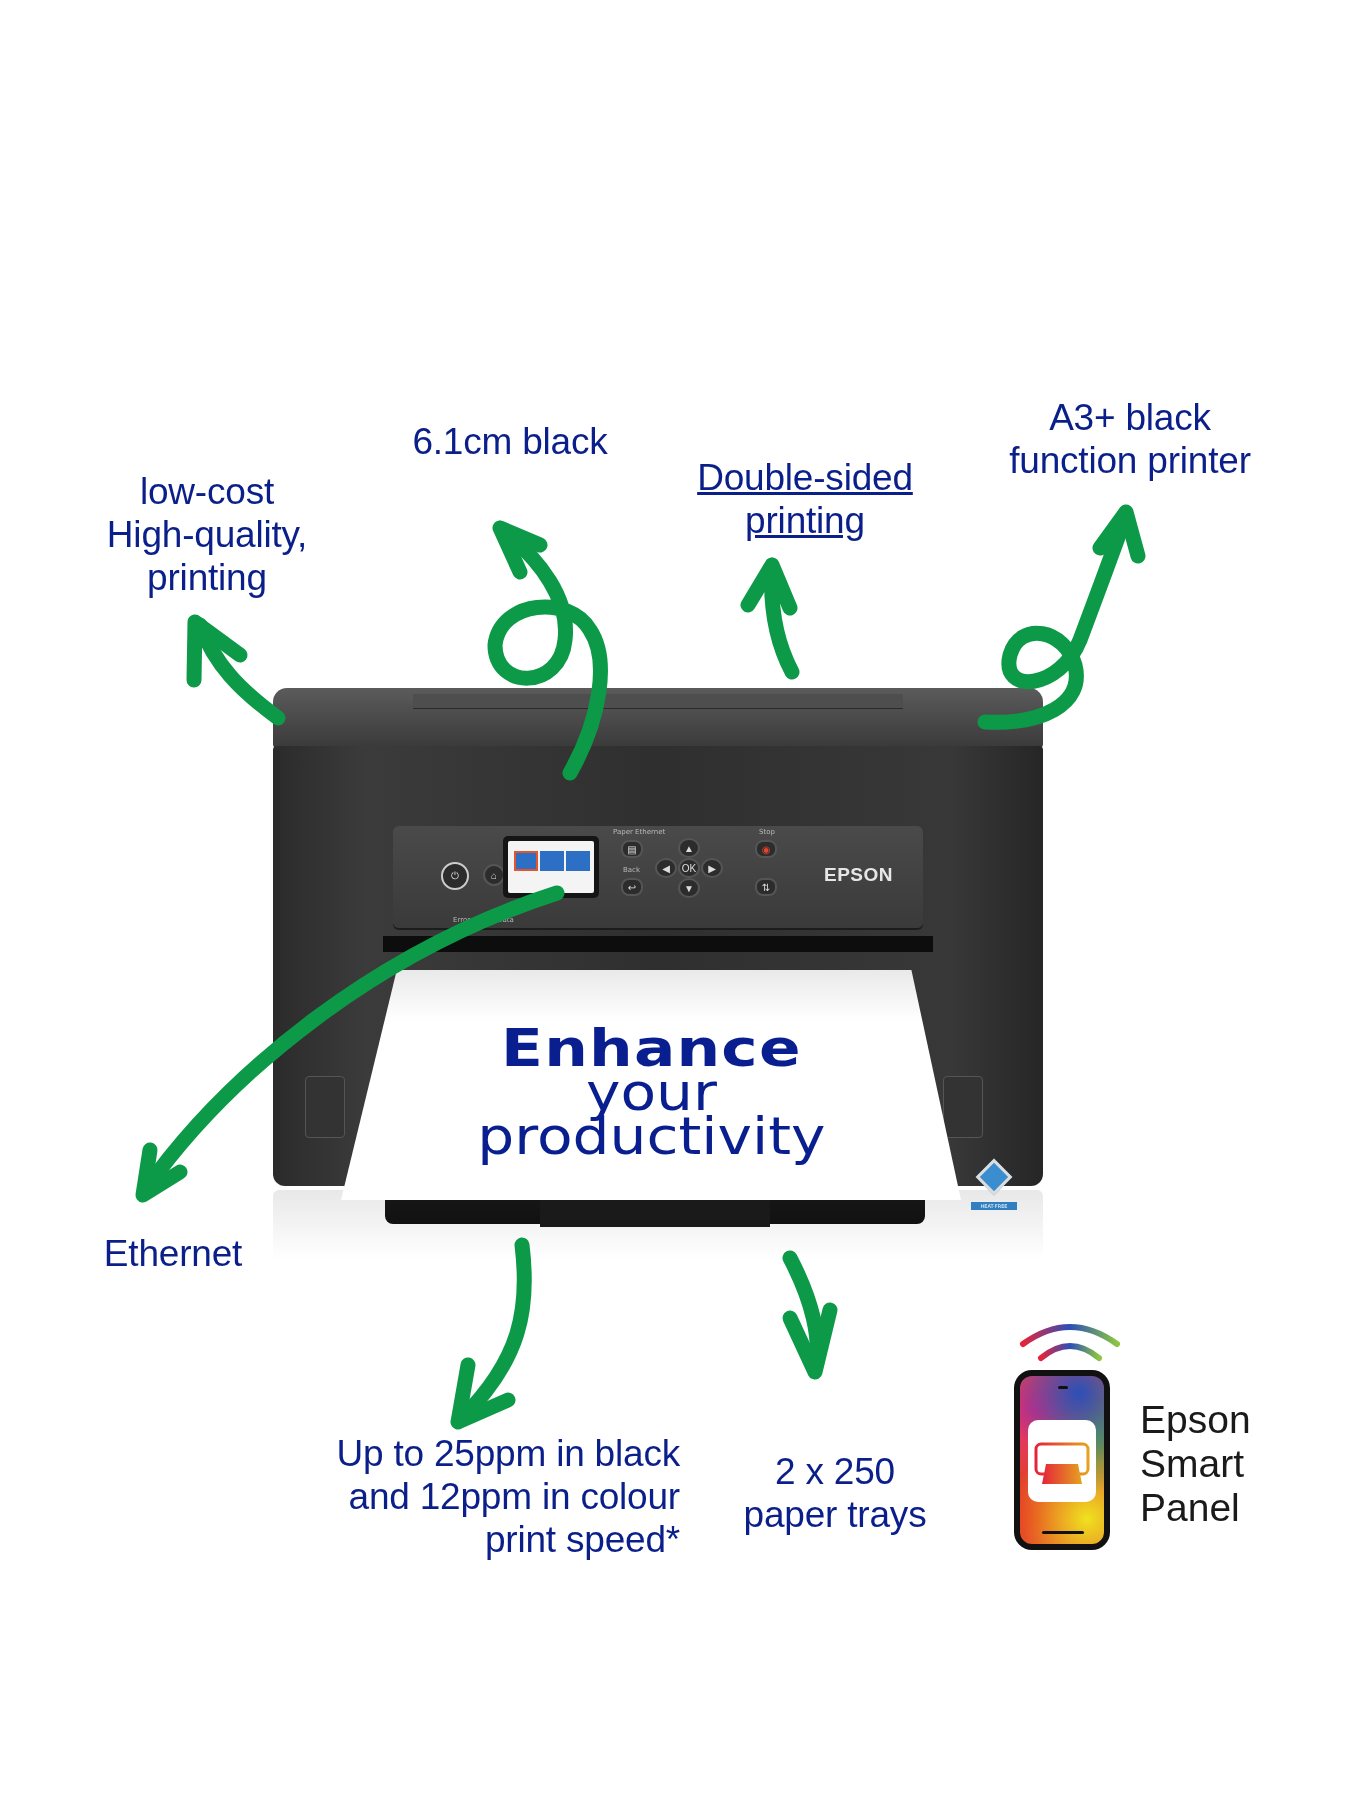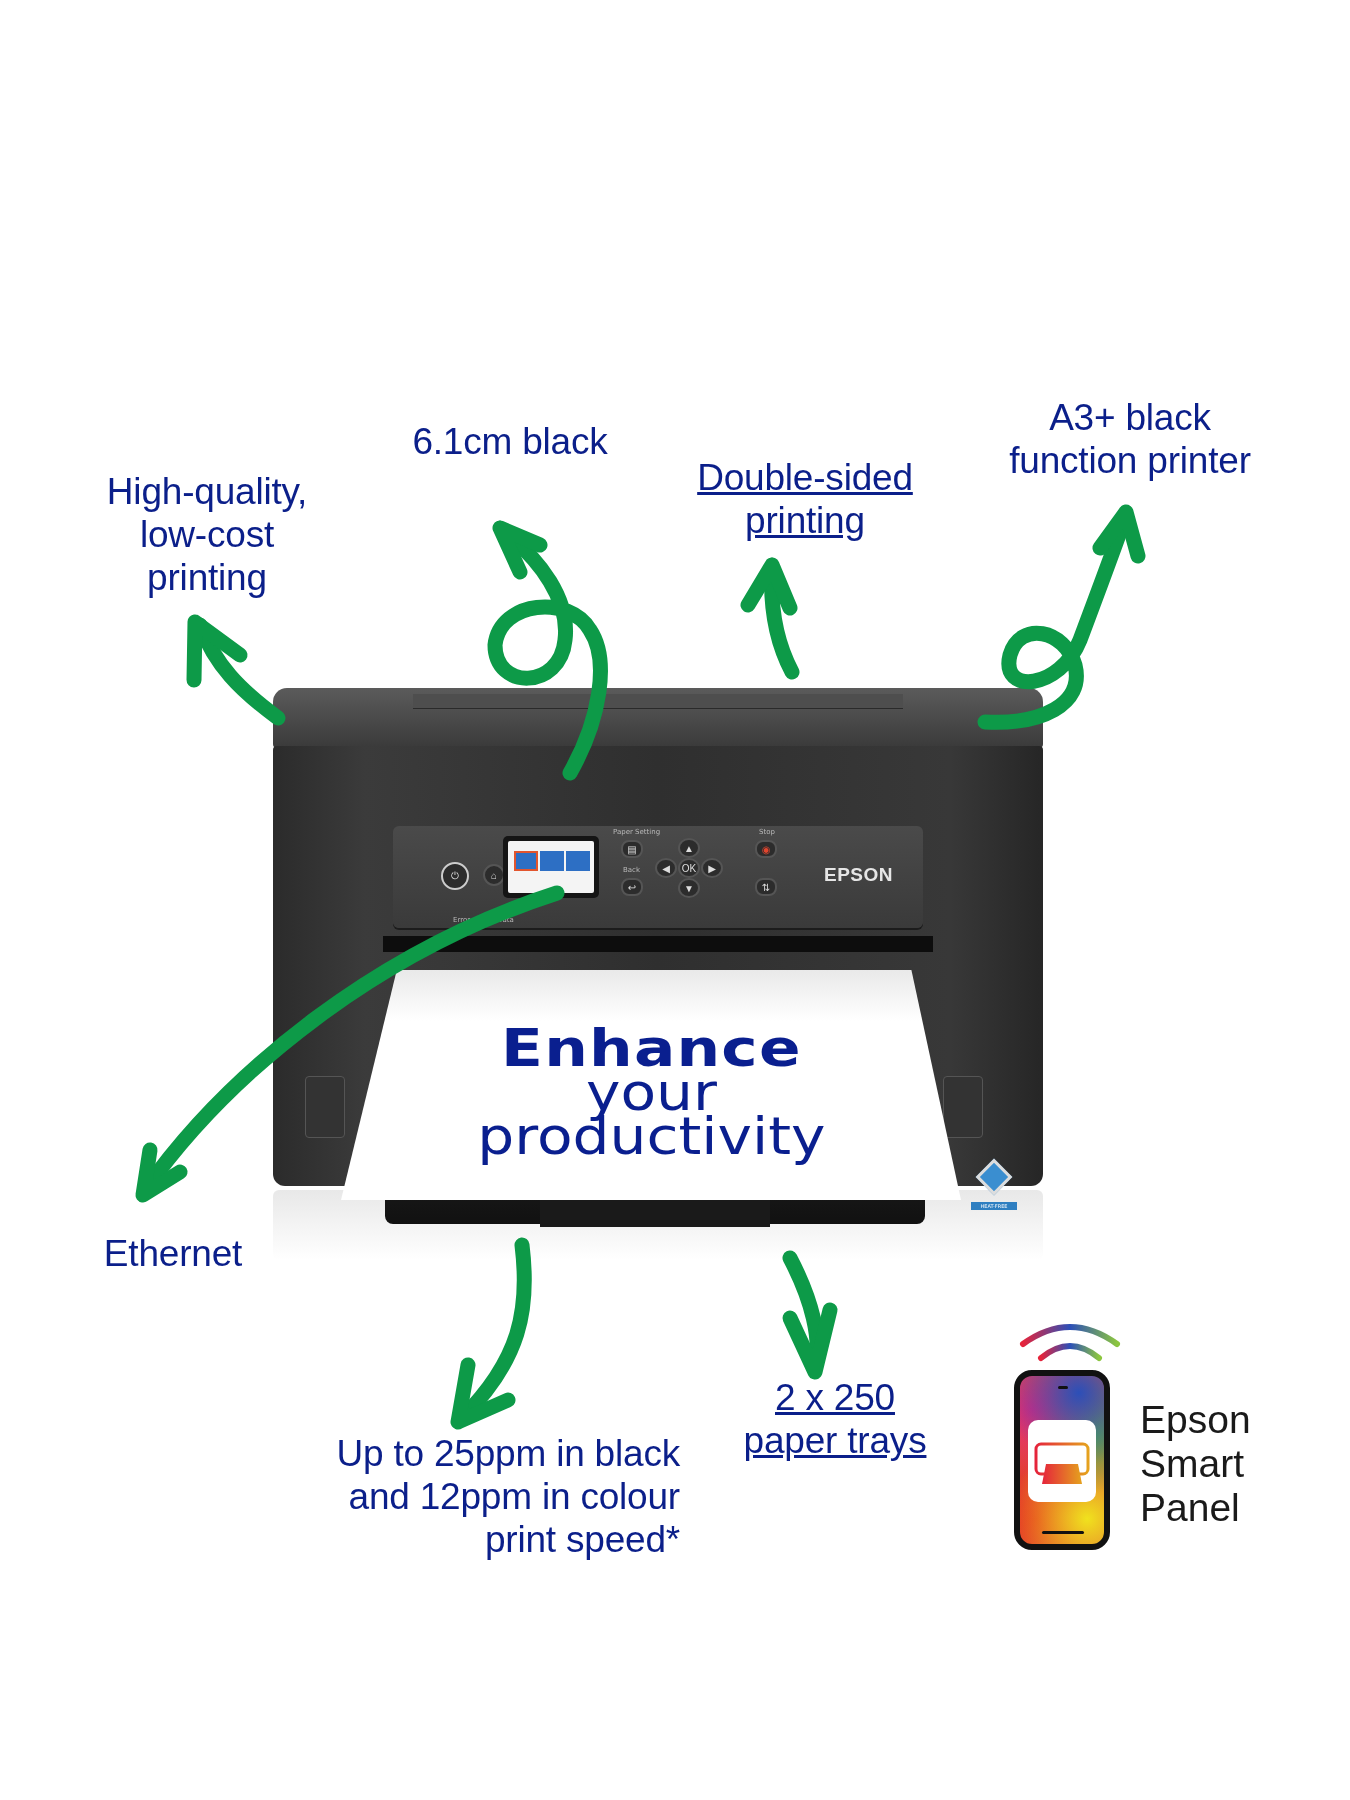--- a/index.html
+++ b/index.html
@@ -69,22 +69,22 @@
     .phone-bar { position: absolute; left: 22px; bottom: 10px; width: 42px; height: 3px; background: #111; border-radius: 2px; }
     .app-tile { position: absolute; left: 8px; top: 44px; width: 68px; height: 82px; background: #fff; border-radius: 10px; }
     .sp-label { position: absolute; left: 1140px; top: 1398px; color: #1a1a1a; font-size: 39px; line-height: 44px;
                 font-family: "Liberation Sans", sans-serif; }
     .sp-label span { display: block; }
   </style>
 </head>
 <body>
 
 <div class="callout" style="left:72px; top:470px; width:270px;">
+  <span>low-cost</span>
   <span>High-quality,</span>
-  <span>low-cost</span>
   <span>printing</span>
 </div>
 <div class="callout" style="left:360px; top:420px; width:300px;">
   <span>6.1cm black</span>
 </div>
 <div class="callout" style="left:655px; top:456px; width:300px;text-decoration:underline;">
   <span>Double-sided</span>
   <span>printing</span>
 </div>
 <div class="callout" style="left:960px; top:396px; width:340px;">
@@ -92,21 +92,21 @@
   <span>function printer</span>
 </div>
 <div class="callout" style="left:58px; top:1232px; width:230px;">
   <span>Ethernet</span>
 </div>
 <div class="callout" style="left:240px; top:1432px; width:440px;text-align:right;">
   <span>Up to 25ppm in black</span>
   <span>and 12ppm in colour</span>
   <span>print speed*</span>
 </div>
-<div class="callout" style="left:705px; top:1376px; width:260px;text-decoration:underline;">
+<div class="callout" style="left:705px; top:1450px; width:260px;">
   <span>2 x 250</span>
   <span>paper trays</span>
 </div>
 
 <div class="reflection"></div>
 <div class="printer">
   <div class="top-cover">
     <div class="top-slot"></div>
   </div>
   <div class="body-main">
@@ -117,21 +117,21 @@
       <div class="btn-round" style="left:90px; top:38px; width:18px; height:18px;">
         <span>⌂</span>
       </div>
       <div class="lcd">
         <div class="lcd-inner">
           <div class="lcd-tile sel" style="left:6px;"></div>
           <div class="lcd-tile" style="left:32px;"></div>
           <div class="lcd-tile" style="left:58px;"></div>
         </div>
       </div>
-      <div class="panel-label" style="left:220px; top:2px;">Paper Setting</div>
+      <div class="panel-label" style="left:220px; top:2px;">Paper Ethernet</div>
       <div class="btn-round" style="left:228px; top:14px; width:18px; height:14px; border-radius:8px;">
         <span>▤</span>
       </div>
       <div class="panel-label" style="left:230px; top:40px;text-align:center;">Back</div>
       <div class="btn-round" style="left:228px; top:52px; width:18px; height:14px; border-radius:8px;">
         <span>↩</span>
       </div>
       <div class="btn-round" style="left:285px; top:12px; width:18px; height:16px;">
           <span>▲</span>
         </div>

